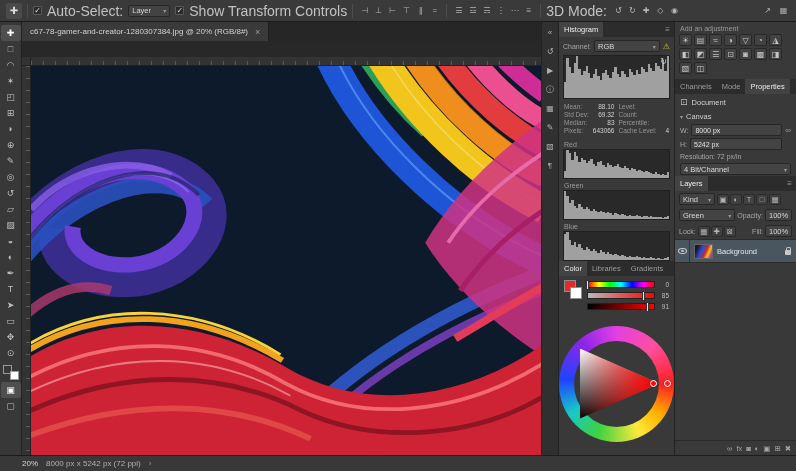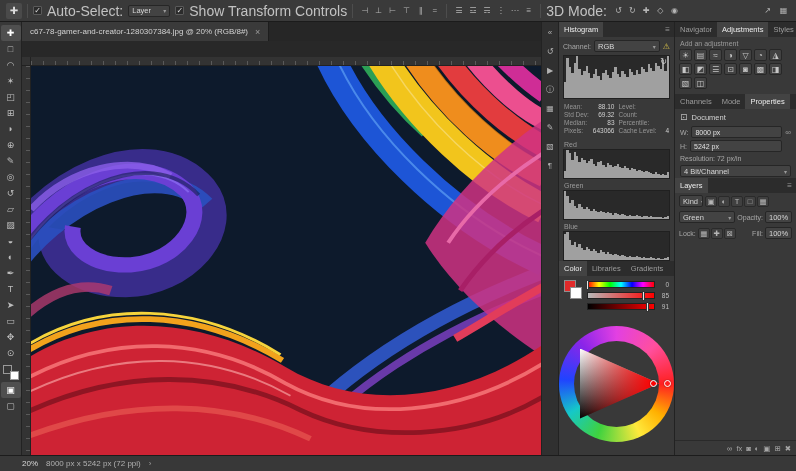--- a/index.html
+++ b/index.html
@@ -552,25 +552,20 @@
         <div class="wheel">
           <div class="wheel-inner"></div>
           <div class="tri"></div>
           <div class="ring-marker"></div>
           <div class="tri-marker"></div>
         </div>
       </div>
     </div>
 
     <div class="right-col">
-      <div class="tab-strip">
-          <div class="ptab">Navigator</div>
-          <div class="ptab active">Adjustments</div>
-          <div class="ptab">Styles</div>
-        </div>
       <div class="adj-hint">Add an adjustment</div>
       <div class="adj-grid">
           <div class="adj-icon">☀</div>
           <div class="adj-icon">▤</div>
           <div class="adj-icon">≈</div>
           <div class="adj-icon">◑</div>
           <div class="adj-icon">▽</div>
           <div class="adj-icon">◔</div>
           <div class="adj-icon">◮</div>
           <div class="adj-icon">◧</div>
@@ -586,20 +581,24 @@
 
       <div class="tab-strip">
           <div class="ptab">Channels</div>
           <div class="ptab">Mode</div>
           <div class="ptab active">Properties</div>
         </div>
       <div class="prop-doc">
         <span class="doc-ic">⊡</span>
         <span>Document</span>
       </div>
+      <div class="section-label">
+        <span class="caret">▾</span>
+        <span>Canvas</span>
+      </div>
       <div class="dim-row">
         <span>W:</span>
         <div class="field">8000 px</div>
         <span class="linkchain">∞</span>
       </div>
       <div class="dim-row">
         <span>H:</span>
         <div class="field">5242 px</div>
         <span class="linkchain" style="visibility:hidden">∞</span>
       </div>
@@ -609,21 +608,21 @@
           <span>4 Bit/Channel</span>
           <span class="caret">▾</span>
         </div>
       </div>
 
       <div class="tab-strip">
         <div class="ptab active">Layers</div>
         <div class="panel-menu">≡</div>
       </div>
       <div class="lyr-row">
-        <div class="dropdown" style="width:24px">
+        <div class="dropdown" style="width:36px">
           <span>Kind</span>
           <span class="caret">▾</span>
         </div>
         <div class="lyr-icons">
             <div class="lyr-ic">▣</div>
             <div class="lyr-ic">◐</div>
             <div class="lyr-ic">T</div>
             <div class="lyr-ic">□</div>
             <div class="lyr-ic">▦</div>
           </div>
@@ -644,20 +643,28 @@
         <div class="lyr-icons">
             <div class="lyr-ic">▦</div>
             <div class="lyr-ic">✚</div>
             <div class="lyr-ic">⊠</div>
           </div>
         <span class="tiny" style="margin-left:auto">Fill:</span>
         <div class="dropdown" style="width:27px">
           <span>100%</span>
           <span class="caret">▾</span>
         </div>
+      </div>
+      <div class="layer">
+        <div class="eye-box">
+          <span class="eye"></span>
+        </div>
+        <div class="layer-thumb"></div>
+        <span class="layer-name">Background</span>
+        <span class="padlock"></span>
       </div>
       <div class="layers-fill"></div>
       <div class="layers-bottom">
           <div class="lyr-bic">∞</div>
           <div class="lyr-bic">fx</div>
           <div class="lyr-bic">◙</div>
           <div class="lyr-bic">◐</div>
           <div class="lyr-bic">▣</div>
           <div class="lyr-bic">⊞</div>
           <div class="lyr-bic">✖</div>

